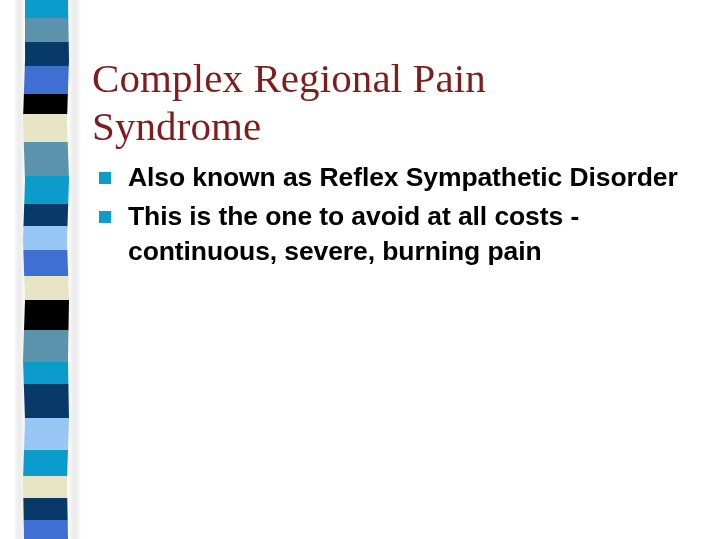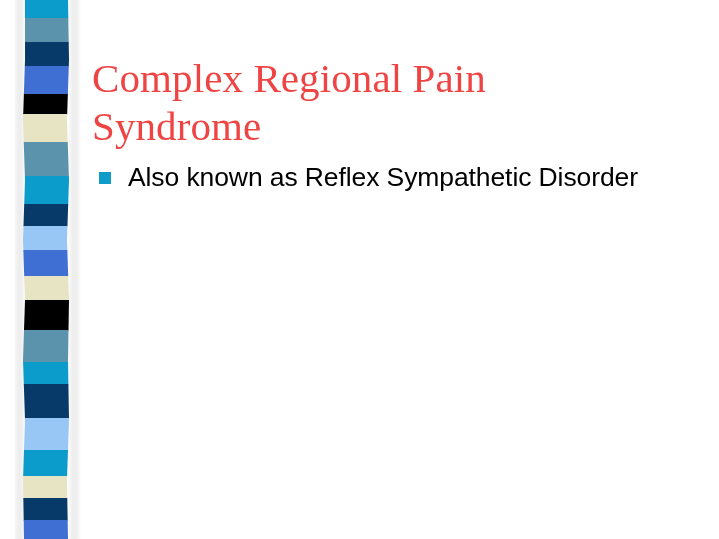--- a/index.html
+++ b/index.html
@@ -35,21 +35,21 @@
   #stripe-decoration svg {
     display: block;
   }
 
   
   #slide-title {
     position: absolute;
     left: 92px;
     top: 28px;
     width: 520px;
-    color: #ef4444;
+    color: #7f1d1d;
     font-family: "Liberation Serif", "DejaVu Serif", serif;
     font-size: 41px;
     line-height: 1.17;
     letter-spacing: 0.1px;
     font-weight: 400;
     white-space: pre-line;
   }
 
   
   #bullet-list {
@@ -75,20 +75,21 @@
   .bullet-marker {
     position: absolute;
     left: 3px;
     top: 12px;
     width: 12px;
     height: 12px;
     background: #0e9cc8;
   }
   .bullet-text {
     display: block;
+    font-weight: bold;
   }
 </style>
 </head>
 <body>
 
 <div id="slide">
 
   <div id="stripe-decoration">
     <svg width="96" height="539" viewBox="0 0 96 539" xmlns="http://www.w3.org/2000/svg" aria-hidden="true">
       <defs>
@@ -157,15 +158,19 @@
   </div>
 
   <h1 id="slide-title">Complex Regional Pain
 Syndrome</h1>
 
   <ul id="bullet-list">
     <li class="bullet-item">
       <span class="bullet-marker"></span>
       <span class="bullet-text">Also known as Reflex Sympathetic Disorder</span>
     </li>
+    <li class="bullet-item">
+      <span class="bullet-marker"></span>
+      <span class="bullet-text">This is the one to avoid at all costs - continuous, severe, burning pain</span>
+    </li>
   </ul>
 
 </div>
 
 </body></html>

